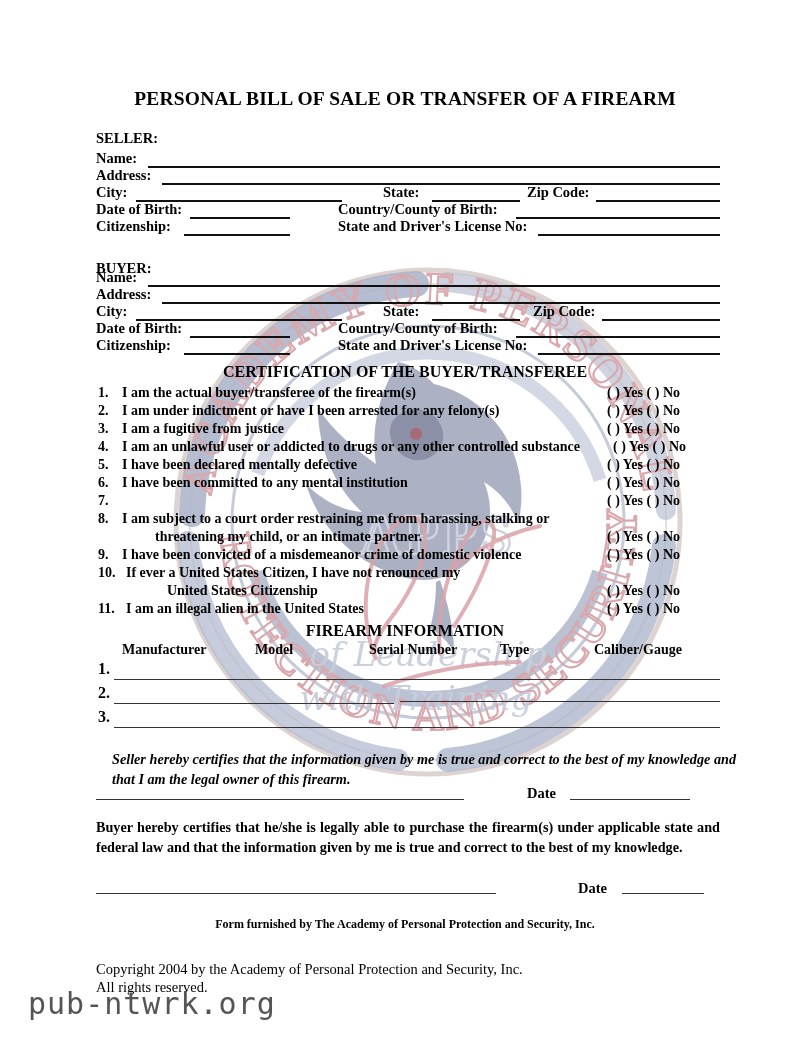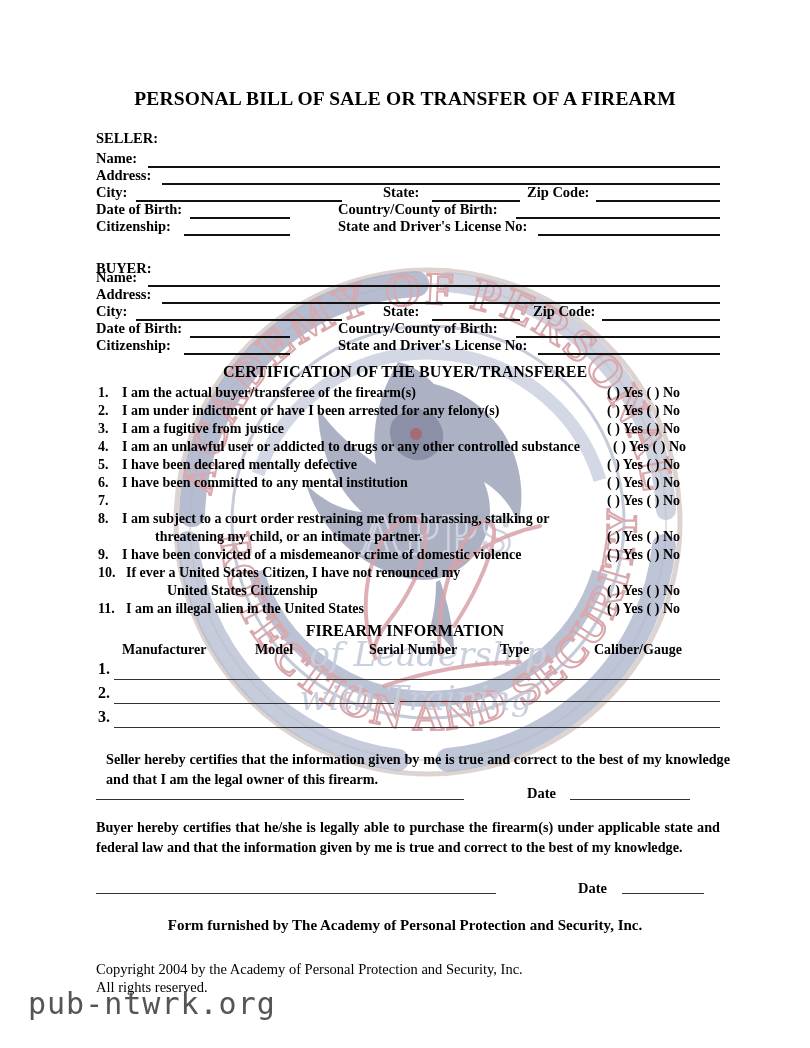--- a/index.html
+++ b/index.html
@@ -121,21 +121,21 @@
   .date-lbl {
     position: absolute;
     font-size: 14.5px;
     font-weight: bold;
   }
 
   .foot-bold {
     position: absolute;
     left: 0; right: 0;
     text-align: center;
-    font-size: 15px;
+    font-size: 12px;
     font-weight: bold;
   }
   .foot-bold a,
   .foot-url {
     color: #bb2222;
     text-decoration: underline;
   }
   .copy {
     position: absolute;
     font-size: 14.5px;
@@ -385,21 +385,21 @@
     <div class="fi-row-num" style="left:98px; top:660px;">1.</div>
     <div class="rule thin" style="left:114px; top:679px; width:606px;"></div>
 
     <div class="fi-row-num" style="left:98px; top:684px;">2.</div>
     <div class="rule thin" style="left:114px; top:703px; width:280px;"></div>
     <div class="rule thin" style="left:400px; top:701px; width:320px;"></div>
 
     <div class="fi-row-num" style="left:98px; top:708px;">3.</div>
     <div class="rule thin" style="left:114px; top:727px; width:606px;"></div>
 
-    <div class="para" style="left:106px; top:750px; width:624px;">Seller hereby certifies that the information given by me is true and correct to the best of my knowledge and that I am the legal owner of this firearm.</div>
+    <div class="para" style="left:112px; top:750px; width:624px;font-style:italic;">Seller hereby certifies that the information given by me is true and correct to the best of my knowledge and that I am the legal owner of this firearm.</div>
     <div class="rule thin" style="left:96px; top:799px; width:368px;"></div>
     <div class="date-lbl" style="left:527px; top:785px;">Date</div>
     <div class="rule thin" style="left:570px; top:799px; width:120px;"></div>
 
     <div class="para" style="left:96px; top:818px; width:624px;">Buyer hereby certifies that he/she is legally able to purchase the firearm(s) under applicable state and federal law and that the information given by me is true and correct to the best of my knowledge.</div>
     <div class="rule thin" style="left:96px; top:893px; width:400px;"></div>
     <div class="date-lbl" style="left:578px; top:880px;">Date</div>
     <div class="rule thin" style="left:622px; top:893px; width:82px;"></div>
 
     <div class="foot-bold" style="top:917px;">Form furnished by The Academy of Personal Protection and Security, Inc.</div>

